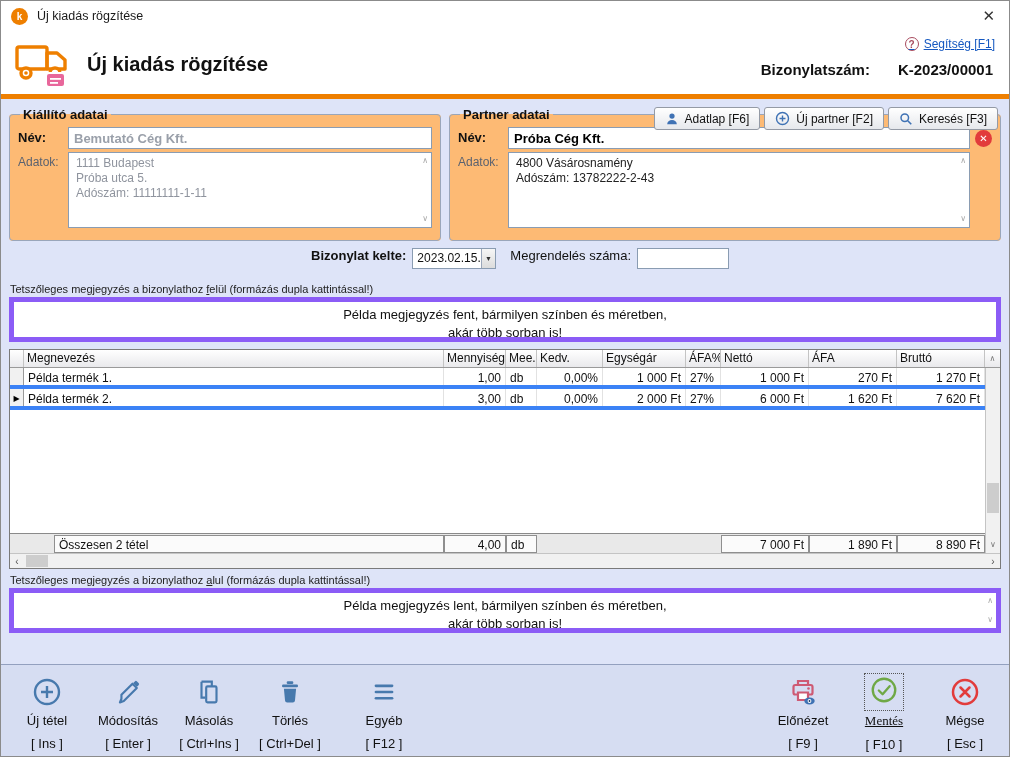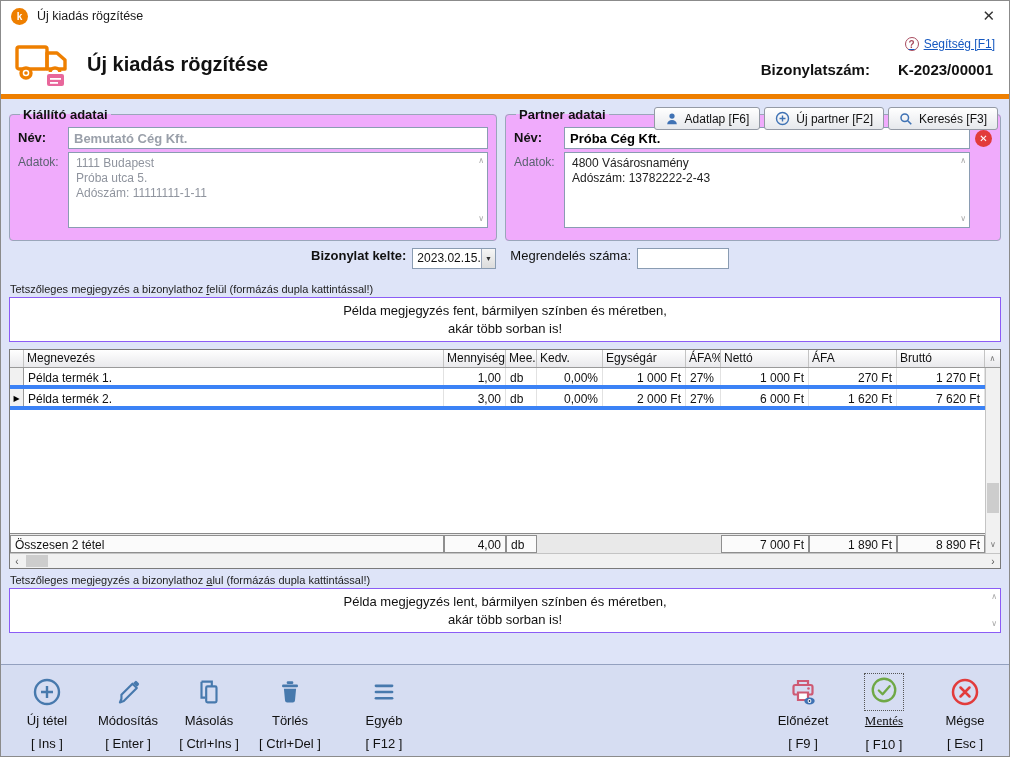--- a/index.html
+++ b/index.html
@@ -24,21 +24,21 @@
   .help-link { font-size:12px; color:#1558C0; text-decoration:underline; display:flex; align-items:center; gap:5px; }
   .qmark { width:14px; height:14px; border-radius:50%; border:1.5px solid #A84B5E; color:#A84B5E;
     font-size:10px; font-weight:bold; display:inline-flex; align-items:center; justify-content:center; text-decoration:none; }
   .docnum-row { margin-top:10px; display:flex; align-items:baseline; gap:28px; }
   .docnum-label { font-size:15px; font-weight:bold; color:#111; }
   .docnum-value { font-size:15px; font-weight:bold; color:#111; margin-right:2px; }
   .orange-bar { position:absolute; left:0; top:93px; right:0; height:5px; background:#EE7F00; }
   
   .body { position:absolute; left:0; top:98px; right:0; bottom:92px; background:#dee4f8; padding:8px; overflow:hidden; }
   .panels { display:flex; gap:8px; }
-  fieldset.panel { width:488px; height:134px; background:#f0abfc; border:1px solid #9aa6ba; border-radius:4px;
+  fieldset.panel { width:432px; height:134px; background:#fdba74; border:1px solid #9aa6ba; border-radius:4px;
     padding:2px 8px 6px 8px; position:relative; }
   fieldset.panel legend { font-size:13px; font-weight:bold; color:#111; padding:0 3px; margin-left:2px; }
   .field-row { display:flex; margin-top:3px; }
   .field-label { width:50px; font-size:13px; padding-top:3px; color:#111; flex:none; }
   .field-label.bold { font-weight:bold; }
   .field-label.dim { color:#5a6270; font-size:12px; }
   .name-input { flex:1; height:22px; border:1px solid #8a9cb2; background:#fff; font-family:inherit;
     font-size:13px; font-weight:bold; padding:1px 5px; min-width:0; }
   .name-input.ghost { color:#9aa0aa; }
   .name-input.solid { color:#000; }
@@ -59,42 +59,42 @@
   .combo { display:flex; width:84px; height:21px; border:1px solid #8a9cb2; background:#fff; margin-left:6px; }
   .combo-value { flex:1; font-size:12px; padding:2px 0 0 4px; color:#111; white-space:nowrap; }
   .combo-arrow { width:17px; background:linear-gradient(#f6f6f6,#dcdcdc); border-left:1px solid #9aa6ba;
     font-size:7px; color:#333; display:flex; align-items:center; justify-content:center; }
   .order-label { font-size:13px; color:#111; margin-left:14px; }
   .order-input { width:92px; height:21px; border:1px solid #8a9cb2; background:#fff; margin-left:6px;
     font-family:inherit; font-size:12px; padding:0 4px; }
   
   .comment-label { font-size:11px; color:#222; margin:5px 0 2px 1px; }
   .comment-label .accel { text-decoration:underline; }
-  .comment-box { height:45px; background:#fff; border:1px solid #8b5cf6; text-align:center;
+  .comment-box { height:45px; background:#fff; border:5px solid #8b5cf6; text-align:center;
     font-size:13px; color:#111; padding-top:4px; line-height:18px; position:relative; }
   
   .grid { margin-top:7px; height:220px; border:1px solid #7a7a7a; background:#fff; display:flex; flex-direction:column; }
   .ghead { display:flex; height:18px; background:linear-gradient(#ffffff,#e9e9ec); border-bottom:1px solid #9a9a9a; flex:none; }
   .ghead .hc { font-size:12px; color:#111; padding:1px 3px; border-right:1px solid #c4c4c4; overflow:hidden; white-space:nowrap; }
   .c-sel{width:14px;flex:none;} .c-name{flex:1;min-width:0;} .c-qty{width:62px;flex:none;}
   .c-mee{width:31px;flex:none;} .c-kedv{width:66px;flex:none;} .c-egys{width:83px;flex:none;}
   .c-afap{width:35px;flex:none;} .c-net{width:88px;flex:none;} .c-afa{width:88px;flex:none;} .c-br{width:88px;flex:none;}
   .c-corner{width:15px;flex:none;}
   .hc.c-corner { border-right:none; display:flex; align-items:center; justify-content:center; font-size:8px; color:#777; }
   .gmain { flex:1; display:flex; min-height:0; }
   .gleft { flex:1; display:flex; flex-direction:column; min-width:0; }
   .grow { display:flex; height:21px; flex:none; border-bottom:4px solid #3b82f6; }
   .grow .dc { font-size:12px; color:#111; padding:3px 4px 0 4px; border-right:1px solid #e2e2e2; overflow:hidden; white-space:nowrap; }
   .dc.sel { background:#f1f1f1; border-right:1px solid #9a9a9a; padding:0; text-align:center; font-size:8px; color:#000; line-height:20px; }
   .num { text-align:right; }
   .gempty { flex:1; background:#fff; }
   .gfoot { display:flex; height:20px; flex:none; background:#e9e9e9; border-top:1px solid #8a8a8a; padding-top:1px; }
   .gfoot .fc { background:#fbfbfb; border:1px solid #8f8f8f; font-size:12px; color:#111; padding:2px 4px 0 4px;
     overflow:hidden; white-space:nowrap; }
-  .fc.f-label { flex:1; min-width:0; }
+  .fc.f-label { flex:1; min-width:0;margin-left:44px; }
   .fc.f-gap { background:transparent; border:none; width:184px; flex:none; }
   .vscroll { width:15px; flex:none; background:#f1f1f1; border-left:1px solid #c4c4c4; position:relative; }
   .vscroll .thumb { position:absolute; left:1px; right:1px; bottom:40px; height:30px; background:#cdcdcd; }
   .vscroll .down { position:absolute; bottom:4px; left:0; right:0; text-align:center; font-size:8px; color:#777; }
   .hscroll { height:15px; flex:none; background:#f1f1f1; border-top:1px solid #c4c4c4; position:relative; }
   .hscroll .arrow { position:absolute; top:0; bottom:0; width:14px; display:flex; align-items:center; justify-content:center;
     font-size:10px; color:#555; }
   .hscroll .left { left:0; } .hscroll .right { right:0; }
   .hscroll .hthumb { position:absolute; top:1px; bottom:1px; left:16px; width:22px; background:#cdcdcd; }
   

